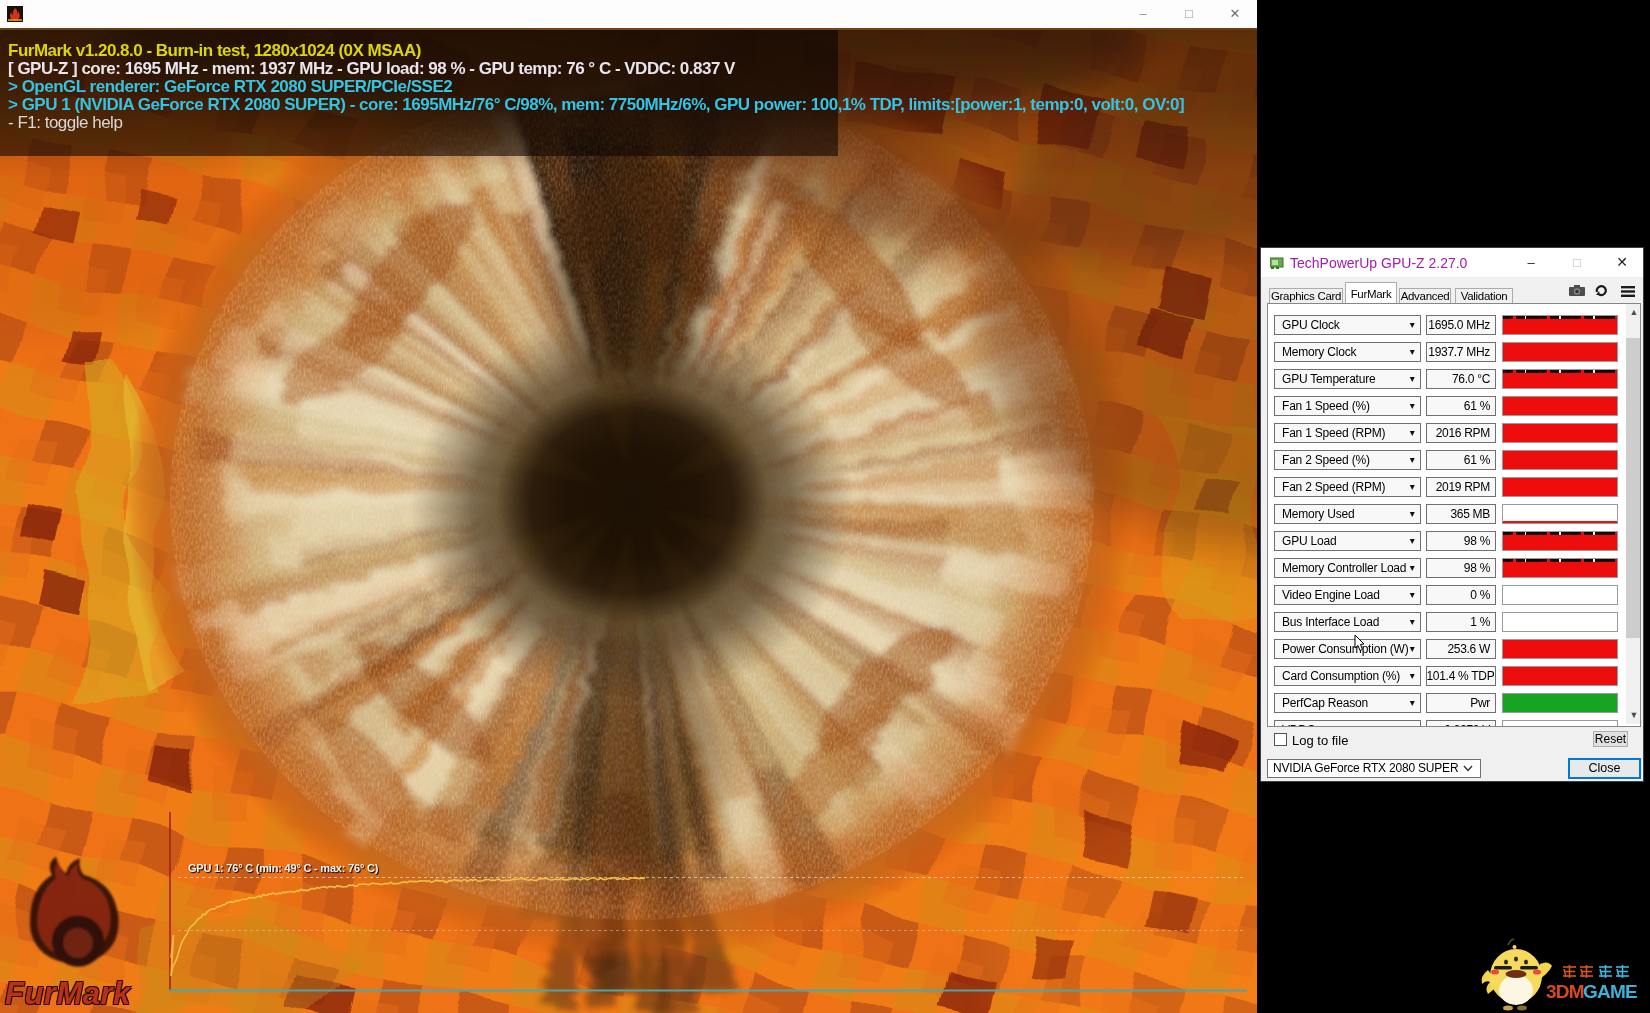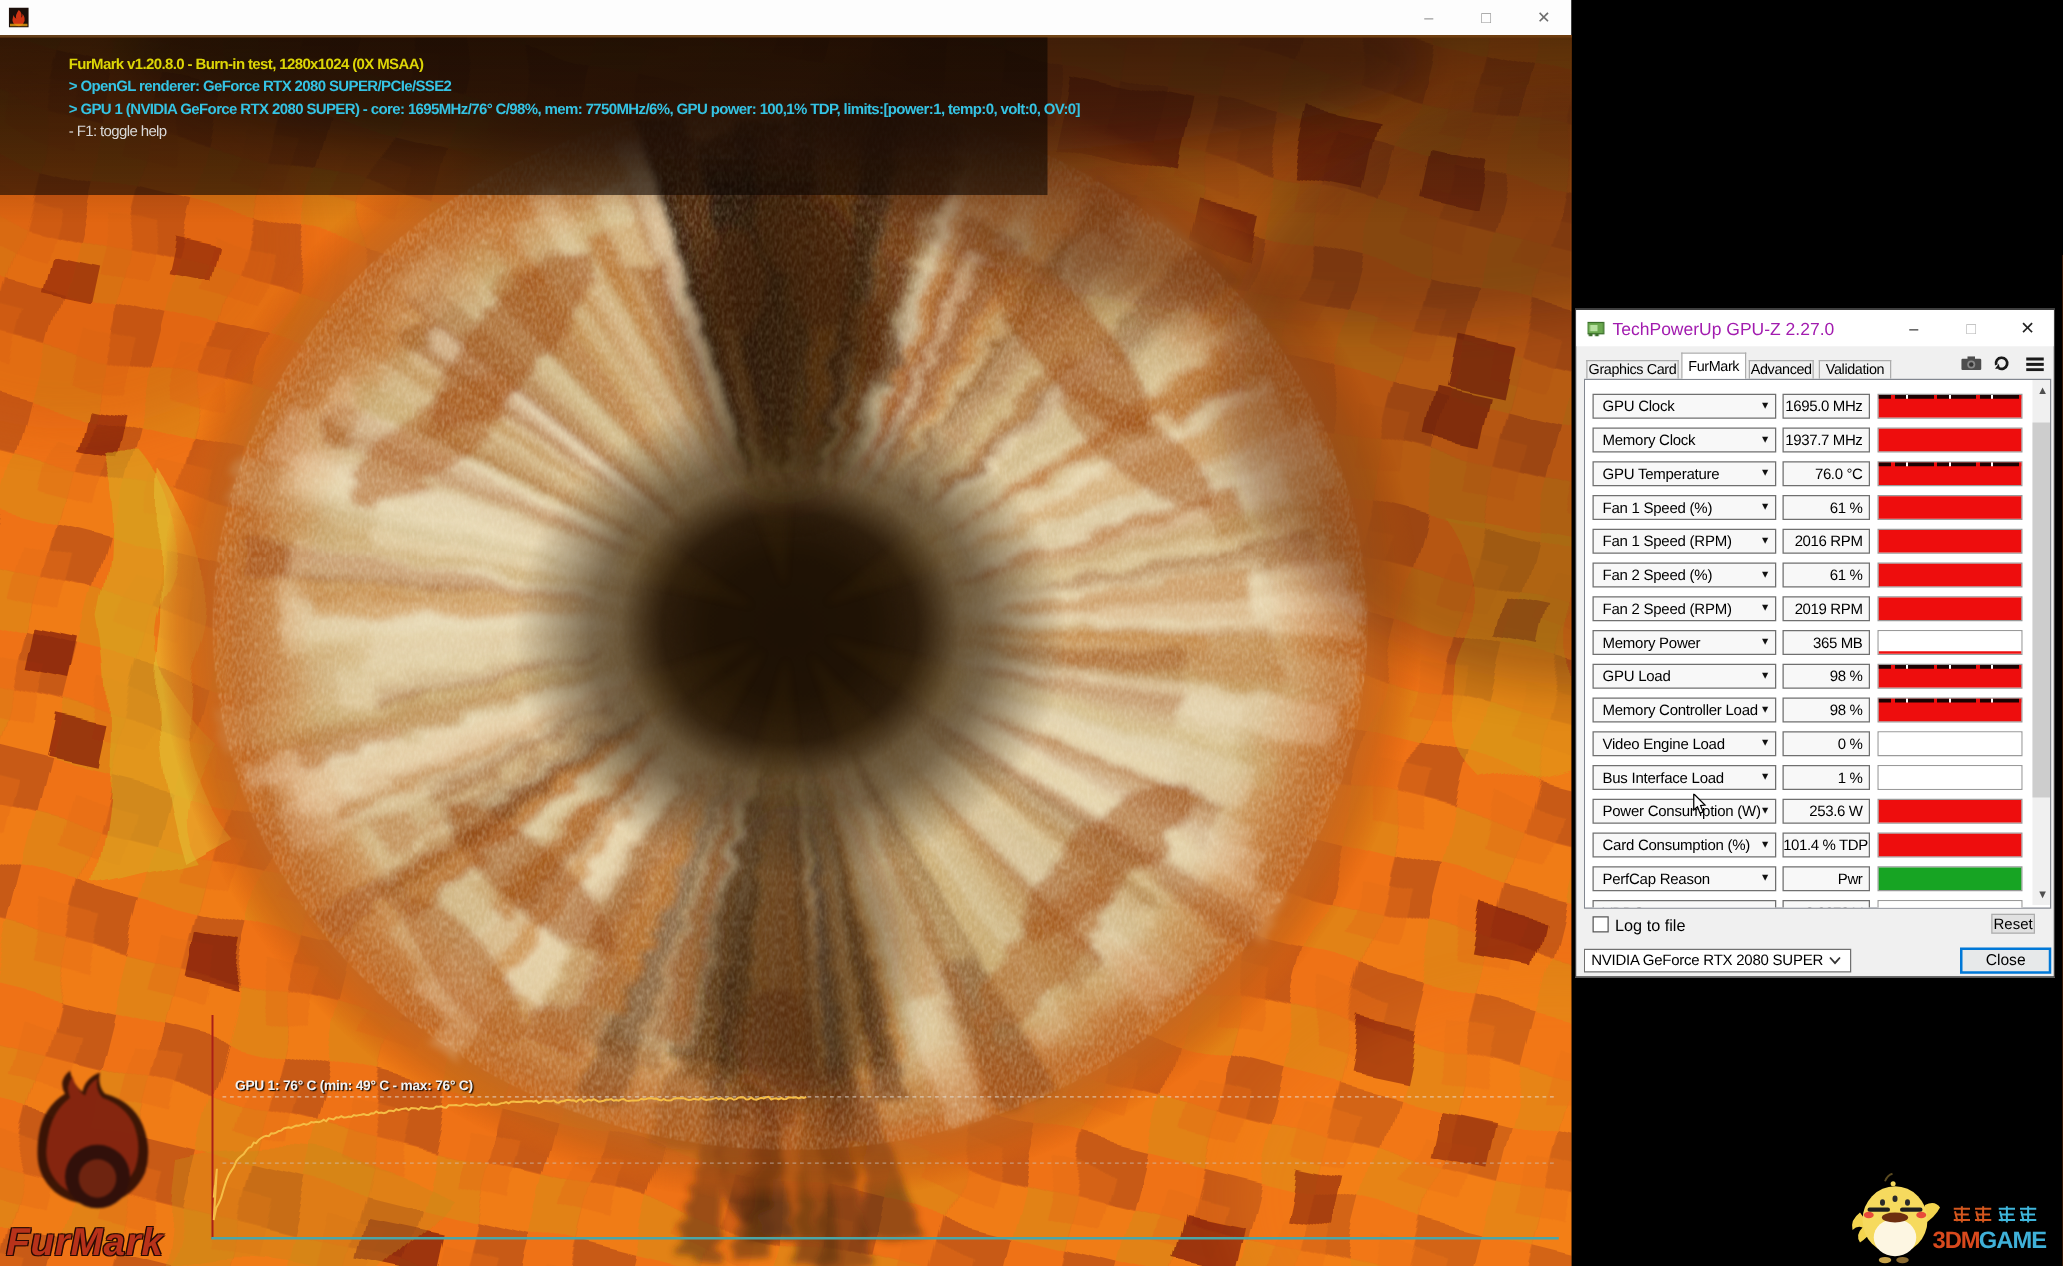--- a/index.html
+++ b/index.html
@@ -4,21 +4,21 @@
 * { margin:0; padding:0; box-sizing:border-box; }
 html,body { width:1650px; height:1013px; background:#000; overflow:hidden;
   font-family:"Liberation Sans", sans-serif; }
 #fm { position:absolute; left:0; top:0; width:1257px; height:1013px; }
 #fmtitle { position:absolute; left:0; top:0; width:1257px; height:28px; background:#fdfdfd; }
 #fmtitle .t { position:absolute; left:30px; top:7px; font-size:13px; color:#9b9b9b; white-space:nowrap; letter-spacing:-0.35px; }
 #fmtitle .btn { position:absolute; top:0; width:30px; height:28px; color:#949494; font-size:13px; text-align:center; line-height:28px; }
 #scene { position:absolute; left:0; top:28px; width:1257px; height:985px; background:#d95c10; }
 #overlaybox { position:absolute; left:0; top:30px; width:838px; height:126px;
   background:linear-gradient(rgba(12,6,2,0.66),rgba(12,6,2,0.60)); }
-#otext { position:absolute; left:8px; top:42px; font-size:12px; font-weight:bold; line-height:18px; white-space:nowrap; letter-spacing:-0.5px;margin-left:47px;}
+#otext { position:absolute; left:8px; top:42px; font-size:17px; font-weight:bold; line-height:18px; white-space:nowrap; letter-spacing:-0.5px;}
 #otext div { height:18px; }
 .c-y { color:#ddd606; } .c-w { color:#efefef; } .c-l { color:#e9e5ef; } .c-c { color:#35c3e3; }
 #topshade { position:absolute; left:0; top:28px; width:1257px; height:150px;
   background:linear-gradient(rgba(25,10,2,0.55), rgba(25,10,2,0)); }
 
 
 #gpuz { position:absolute; left:1260px; top:247px; width:384px; height:535px;
   background:#f0f0f0; border:1px solid #404040; font-size:13px; color:#000; }
 #gz-title { position:absolute; left:0; top:0; width:382px; height:29px; background:#fff; }
 #gz-title .t { position:absolute; left:29px; top:7px; font-size:14px; color:#a21caf; white-space:nowrap; }
@@ -450,20 +450,21 @@
         <ellipse cx="55" cy="165" rx="190" ry="150" fill="#c44d10" opacity="0.3" filter="url(#soft18)"></ellipse>
       </g>
     </svg>
     
     <div style="position:absolute;left:0;top:0;width:1257px;height:2px;background:linear-gradient(90deg,#c08038,#e09335 60%,#d4791e)"></div>
   </div>
   <div id="topshade"></div>
   <div id="overlaybox"></div>
   <div id="otext">
     <div class="c-y">FurMark v1.20.8.0 - Burn-in test, 1280x1024 (0X MSAA)</div>
+    <div class="c-l">[ GPU-Z ] core: 1695 MHz - mem: 1937 MHz - GPU load: 98 % - GPU temp: 76 ° C - VDDC: 0.837 V</div>
     <div class="c-c">&gt; OpenGL renderer: GeForce RTX 2080 SUPER/PCIe/SSE2</div>
     <div class="c-c">&gt; GPU 1 (NVIDIA GeForce RTX 2080 SUPER) - core: 1695MHz/76° C/98%, mem: 7750MHz/6%, GPU power: 100,1% TDP, limits:[power:1, temp:0, volt:0, OV:0]</div>
     <div class="c-w" style="font-weight:normal;color:#d8d8d8">- F1: toggle help</div>
   </div>
 
   <svg style="position:absolute;left:0;top:0" width="1257" height="1013" viewBox="0 0 1257 1013">
     <line x1="170" y1="812" x2="170" y2="991" stroke="#aa2018" stroke-width="1.6"></line>
     <line x1="169" y1="990.5" x2="1247" y2="990.5" stroke="#4aa6a8" stroke-width="2"></line>
     <line x1="178" y1="877.5" x2="1246" y2="877.5" stroke="#e8e8e8" stroke-width="1" stroke-dasharray="3 3" opacity="0.65"></line>
     <line x1="178" y1="930.5" x2="1246" y2="930.5" stroke="#cccccc" stroke-width="1" stroke-dasharray="3 3" opacity="0.55"></line>
@@ -575,21 +576,21 @@
         </div>
       </div>
 <div class="srow" style="top:172.5px">
         <div class="lab"><span>Fan 2 Speed (RPM)</span><span class="dd">▾</span></div>
         <div class="val">2019 RPM</div>
         <div class="bar">
           <div class="bf red"></div>
         </div>
       </div>
 <div class="srow" style="top:199.5px">
-        <div class="lab"><span>Memory Power</span><span class="dd">▾</span></div>
+        <div class="lab"><span>Memory Used</span><span class="dd">▾</span></div>
         <div class="val">365 MB</div>
         <div class="bar">
           <div class="bf" style="background:#fff">
             <div style="position:absolute;left:0;right:0;bottom:0;height:2px;background:#e11"></div>
           </div>
         </div>
       </div>
 <div class="srow" style="top:226.5px">
         <div class="lab"><span>GPU Load</span><span class="dd">▾</span></div>
         <div class="val">98 %</div>

